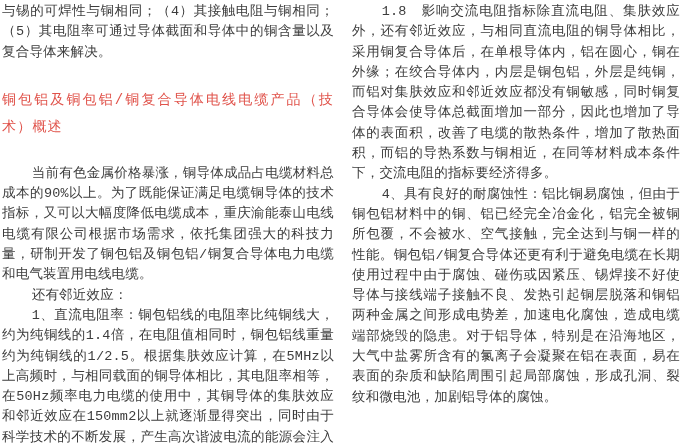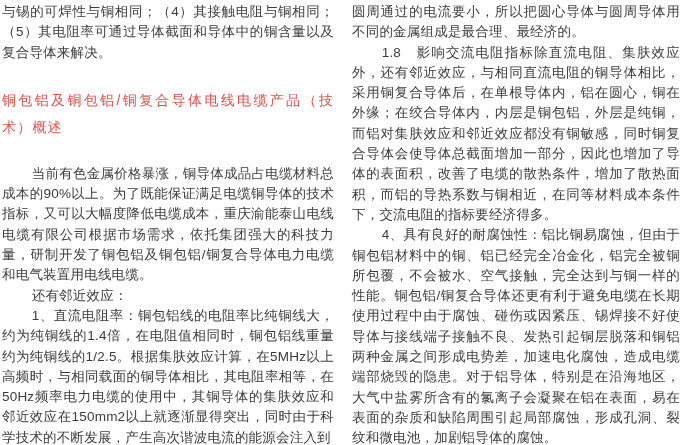--- a/index.html
+++ b/index.html
@@ -6,21 +6,21 @@
     margin: 0;
     padding: 0;
     background: #ffffff;
   }
   .page {
     position: relative;
     width: 680px;
     height: 445px;
     background: #ffffff;
     overflow: hidden;
-    font-family: Liberation Sans, sans-serif;
+    font-family: Liberation Mono, monospace;
     box-sizing: border-box;
     padding: 2px 0 0 2px;
     display: flex;
   }
   .col {
     box-sizing: border-box;
   }
   .col-left {
     width: 332px;
     margin-right: 18px;
@@ -60,20 +60,19 @@
     <h2 class="section-heading">铜包铝及铜包铝/铜复合导体电线电缆产品（技术）概述</h2>
 
     <p class="body-text indent">当前有色金属价格暴涨，铜导体成品占电缆材料总成本的90%以上。为了既能保证满足电缆铜导体的技术指标，又可以大幅度降低电缆成本，重庆渝能泰山电线电缆有限公司根据市场需求，依托集团强大的科技力量，研制开发了铜包铝及铜包铝/铜复合导体电力电缆和电气装置用电线电缆。</p>
 
     <p class="body-text indent">还有邻近效应：</p>
 
     <p class="body-text indent">1、直流电阻率：铜包铝线的电阻率比纯铜线大，约为纯铜线的1.4倍，在电阻值相同时，铜包铝线重量约为纯铜线的1/2.5。根据集肤效应计算，在5MHz以上高频时，与相同载面的铜导体相比，其电阻率相等，在50Hz频率电力电缆的使用中，其铜导体的集肤效应和邻近效应在150mm2以上就逐渐显得突出，同时由于科学技术的不断发展，产生高次谐波电流的能源会注入到</p>
   </div>
 
   <div class="col col-right">
-    <p class="body-text">圆周通过的电流要小，所以把圆心导体与圆周导体用不同的金属组成是最合理、最经济的。</p>
 
     <p class="body-text indent">1.8　影响交流电阻指标除直流电阻、集肤效应外，还有邻近效应，与相同直流电阻的铜导体相比，采用铜复合导体后，在单根导体内，铝在圆心，铜在外缘；在绞合导体内，内层是铜包铝，外层是纯铜，而铝对集肤效应和邻近效应都没有铜敏感，同时铜复合导体会使导体总截面增加一部分，因此也增加了导体的表面积，改善了电缆的散热条件，增加了散热面积，而铝的导热系数与铜相近，在同等材料成本条件下，交流电阻的指标要经济得多。</p>
 
     <p class="body-text indent">4、具有良好的耐腐蚀性：铝比铜易腐蚀，但由于铜包铝材料中的铜、铝已经完全冶金化，铝完全被铜所包覆，不会被水、空气接触，完全达到与铜一样的性能。铜包铝/铜复合导体还更有利于避免电缆在长期使用过程中由于腐蚀、碰伤或因紧压、锡焊接不好使导体与接线端子接触不良、发热引起铜层脱落和铜铝两种金属之间形成电势差，加速电化腐蚀，造成电缆端部烧毁的隐患。对于铝导体，特别是在沿海地区，大气中盐雾所含有的氯离子会凝聚在铝在表面，易在表面的杂质和缺陷周围引起局部腐蚀，形成孔洞、裂纹和微电池，加剧铝导体的腐蚀。</p>
   </div>
 
 </div>
 
 </body></html>

